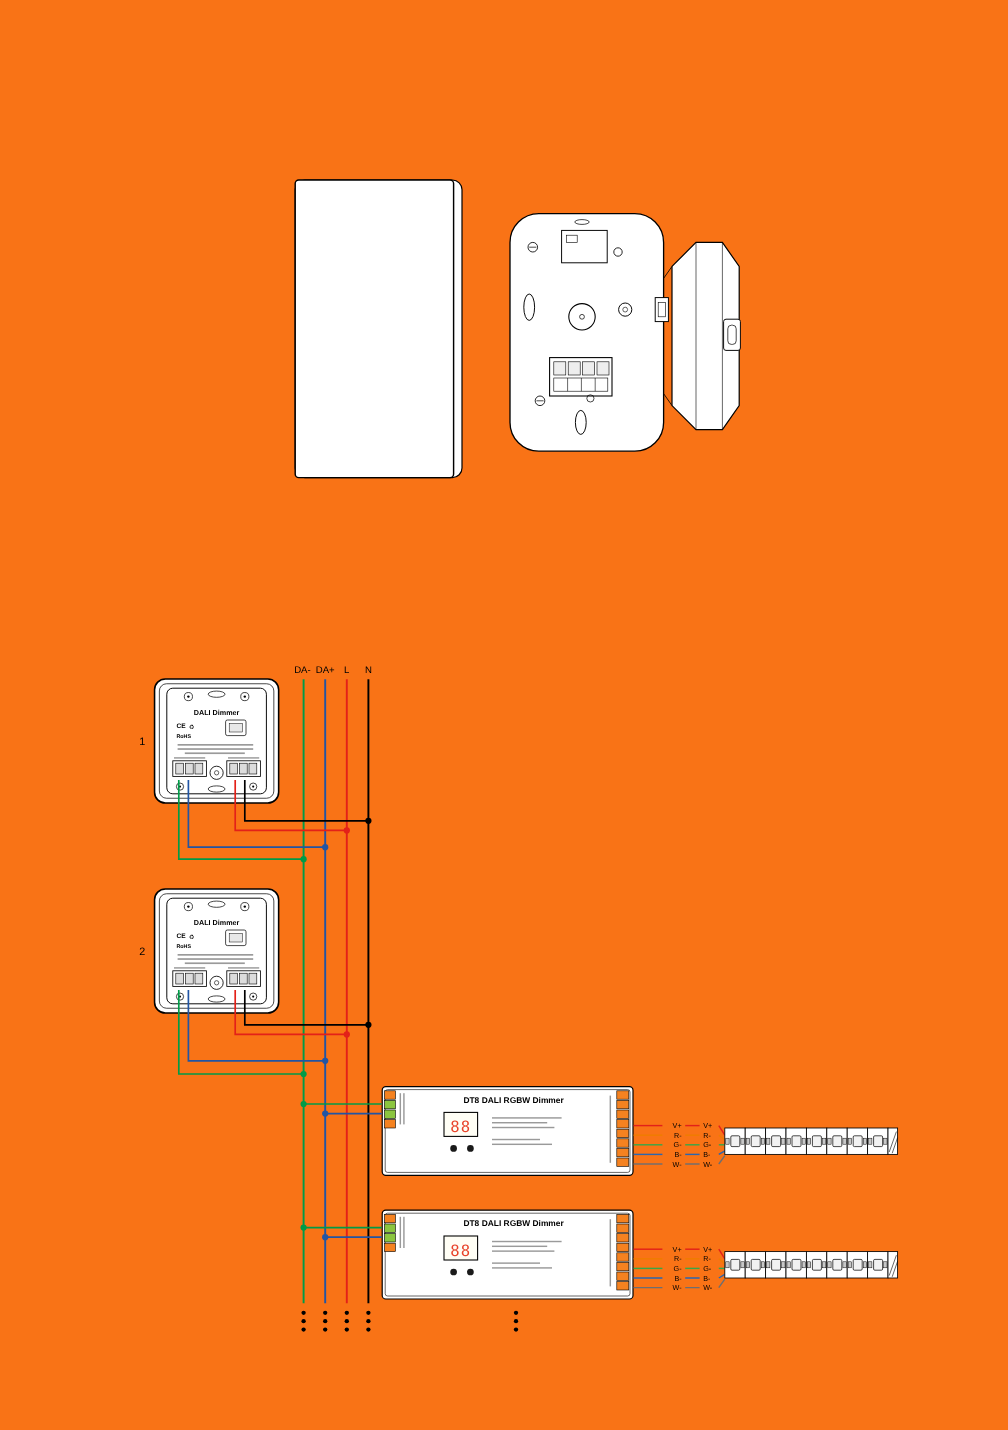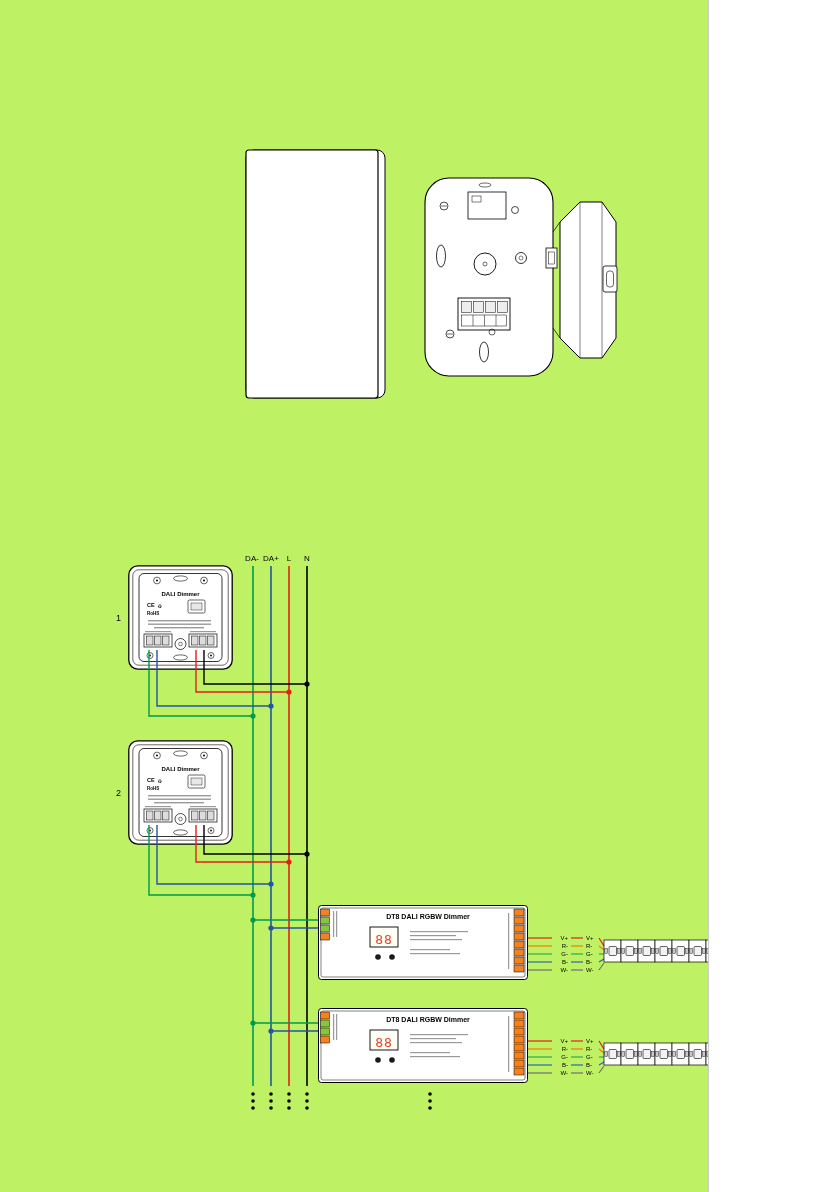--- a/index.html
+++ b/index.html
@@ -1,16 +1,16 @@
 <!DOCTYPE html>
 <html><head>
 <meta charset="utf-8">
 <style>
   html,body{margin:0;padding:0;background:#ffffff;}
-  .page{position:relative;width:708px;height:1192px;background:#bef264;outline:1px solid #cccccc;overflow:hidden;
+  .page{position:relative;width:840px;height:1192px;background:#f97316;outline:1px solid #cccccc;overflow:hidden;
         font-family:"Liberation Sans",sans-serif;}
   svg text{fill:#000;font-family:"Liberation Sans",sans-serif;}
   .t4b{font-size:4.5px;font-weight:bold;}
   .t5{font-size:5px;}
   .t5b{font-size:5.5px;font-weight:bold;}
   .t6{font-size:6px;}
   .t6b{font-size:6px;font-weight:bold;}
   .t7b{font-size:7px;font-weight:bold;}
   .t8{font-size:8px;}
   .t9{font-size:9px;}

